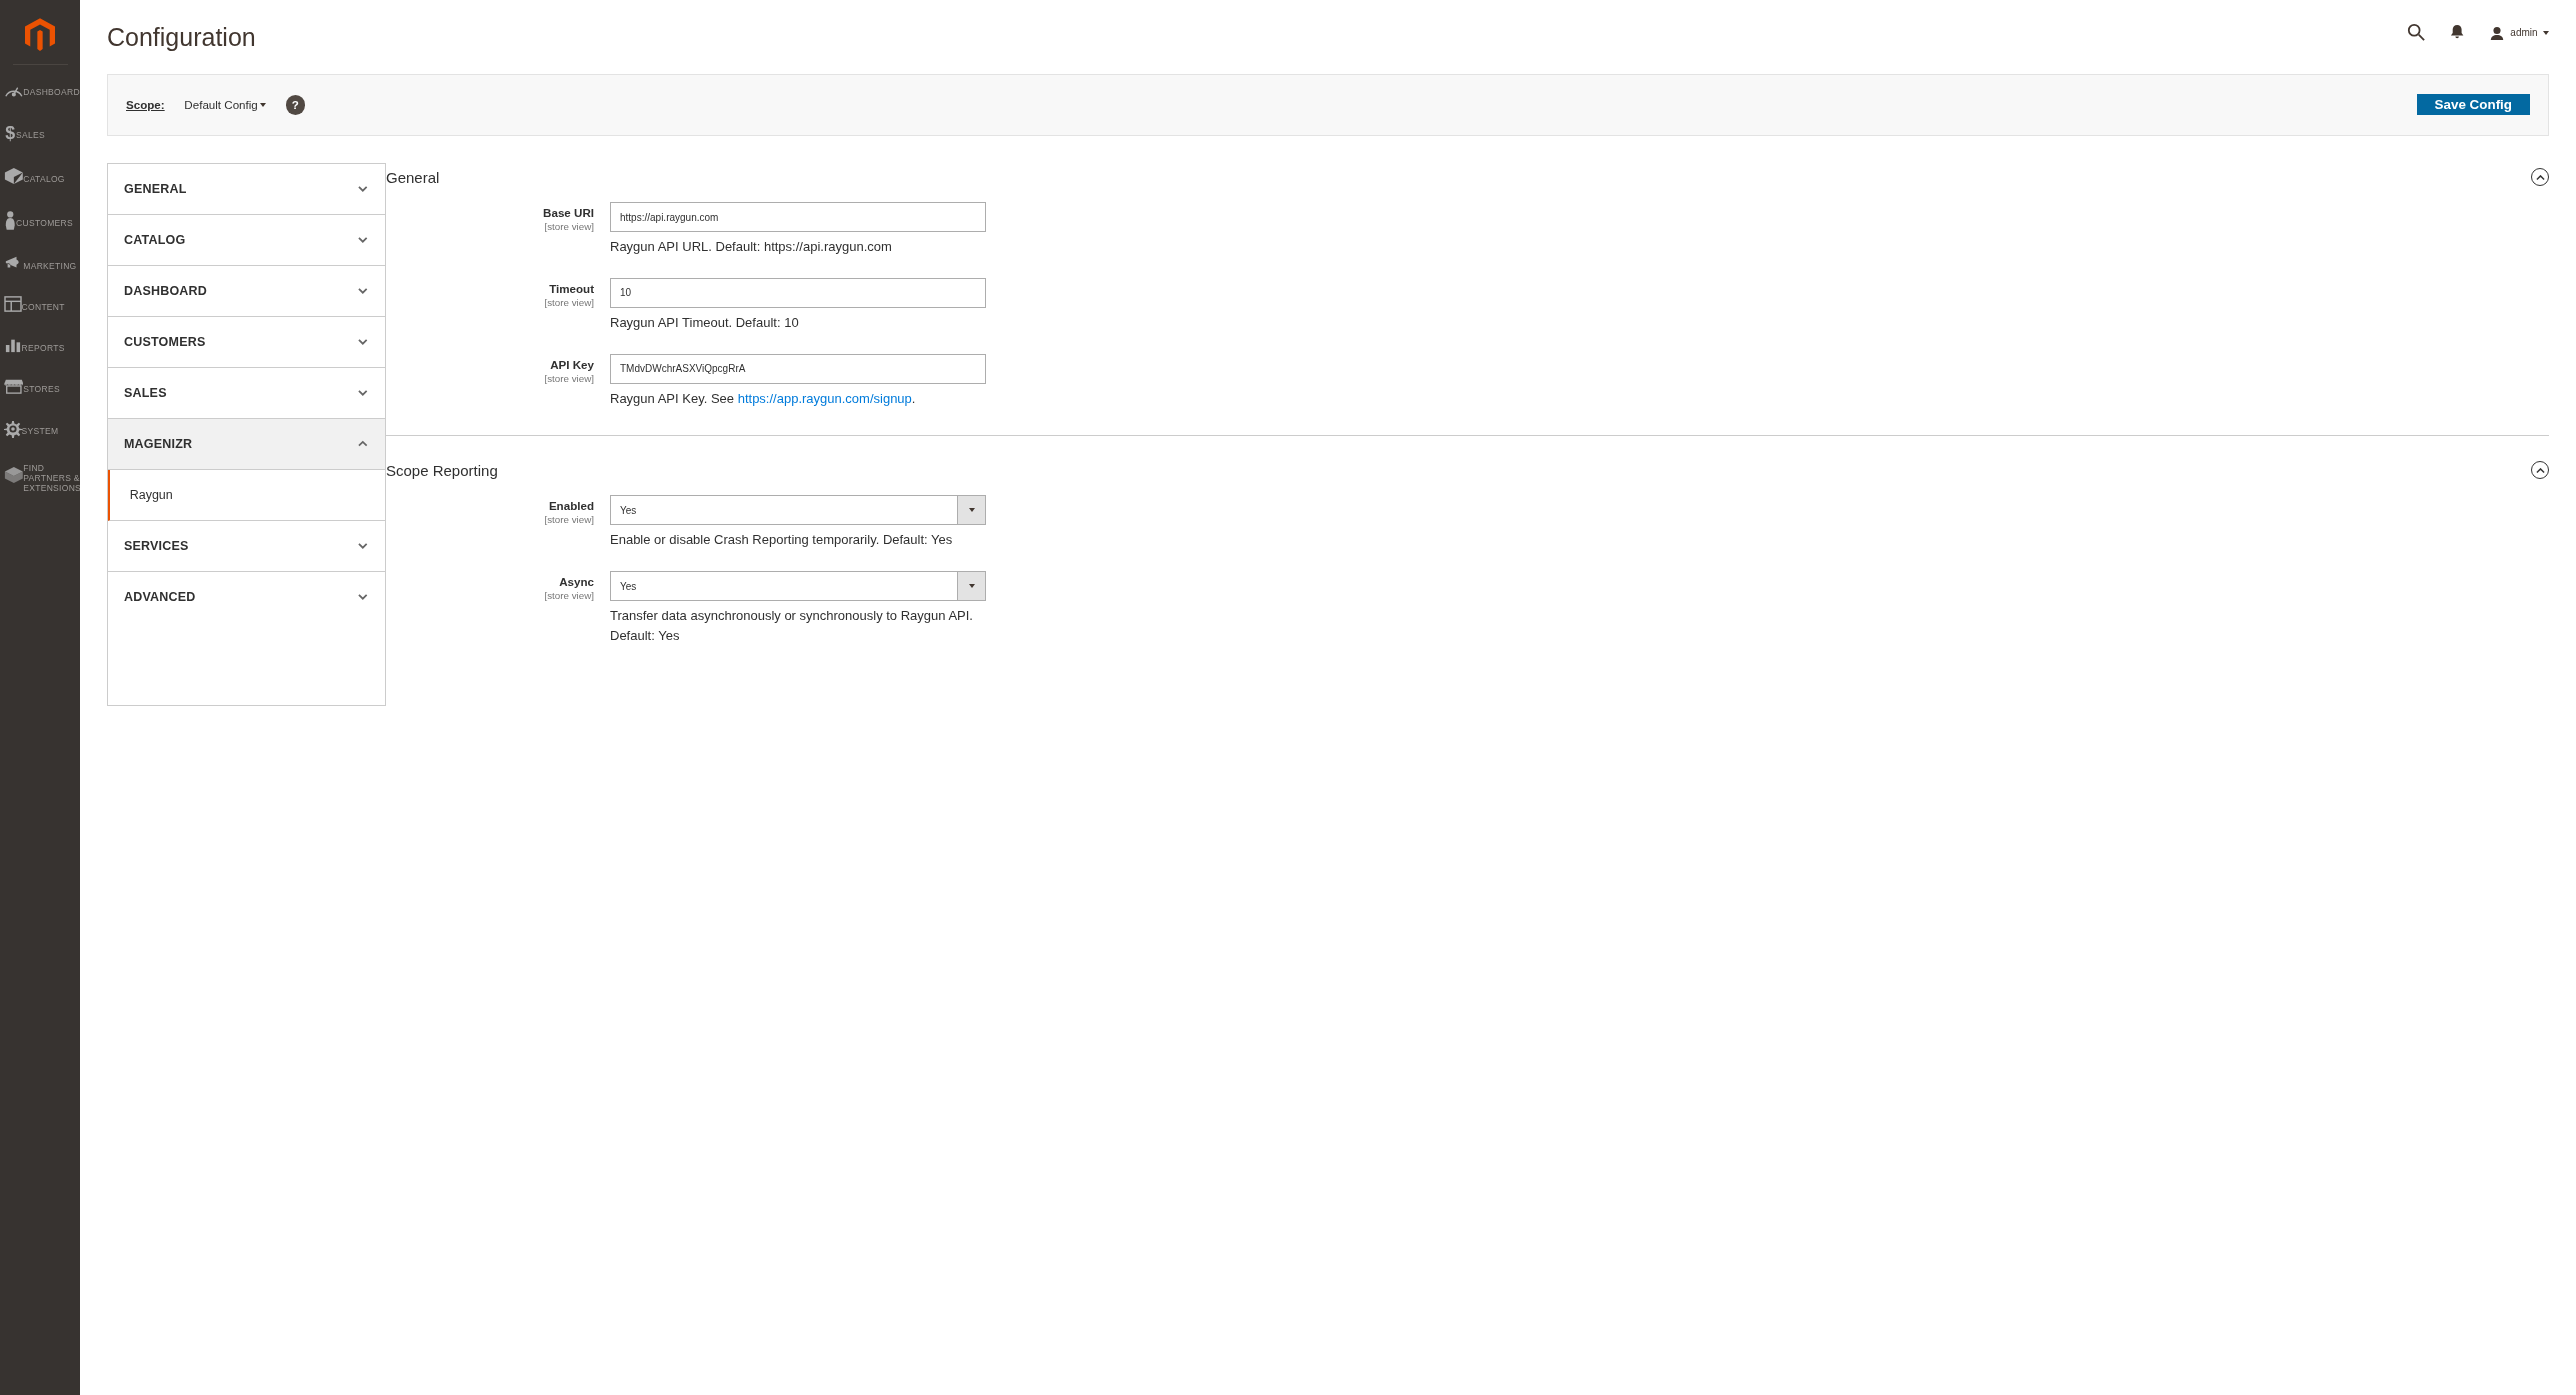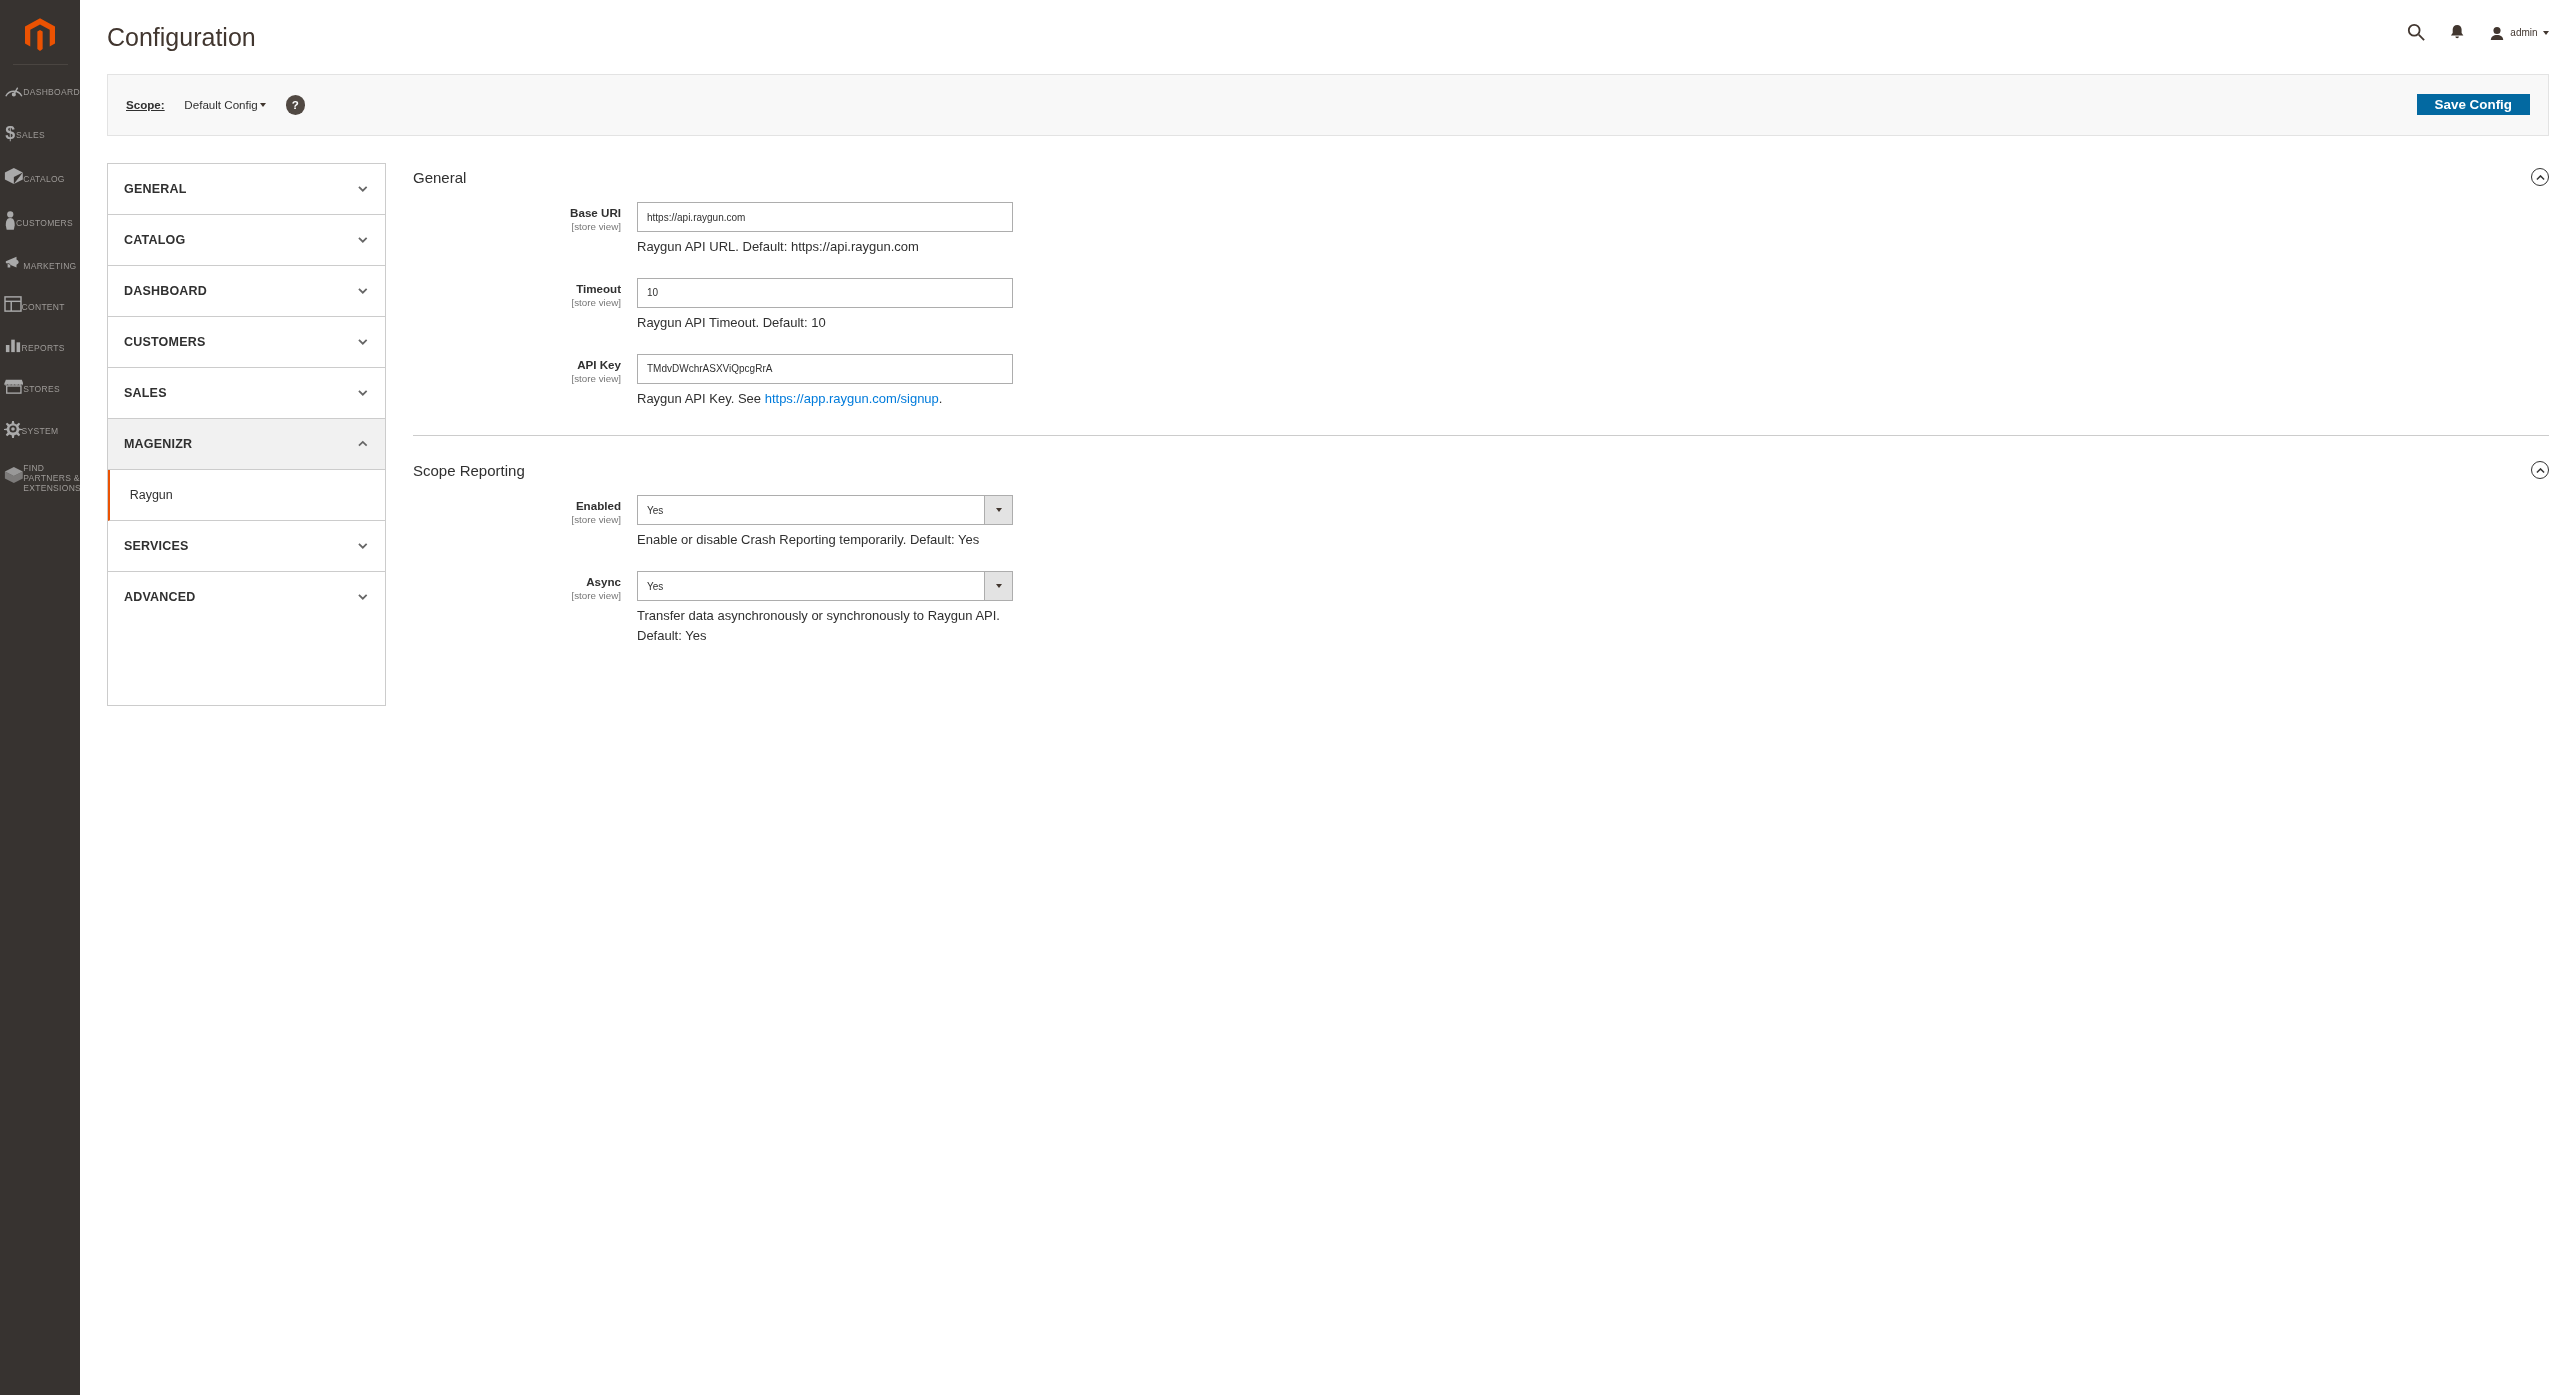--- a/index.html
+++ b/index.html
@@ -26,21 +26,21 @@
 
 
 .scope-bar { margin-top: 21.5px; background: #f8f8f8; border: 0.9px solid #e3e3e3; padding: 19.7px 18px; display: flex; align-items: center; justify-content: space-between; }
 .scope-left { display: flex; align-items: center; gap: 19.7px; }
 .scope-label { font-weight: 600; font-size: 11.6px; color: #303030; text-decoration: underline; }
 .scope-select { display: flex; align-items: center; gap: 2px; cursor: pointer; font-size: 11.6px; color: #303030; }
 .help-circle { width: 19.7px; height: 19.7px; border-radius: 50%; background: #514943; color: #fff; display: flex; align-items: center; justify-content: center; font-size: 11.6px; font-weight: 700; cursor: pointer; }
 .save-btn { background: #0369a1; color: #fff; border: none; padding: 3px 18px; font-size: 13.4px; font-weight: 600; cursor: pointer; }
 
 
-.content { display: flex; gap: 27px; margin-top: 27px; }
+.content { display: flex; margin-top: 27px; }
 .config-nav { width: 279px; flex-shrink: 0; border: 0.9px solid #ccc; }
 .config-tab { padding: 18px 16px; border-bottom: 0.9px solid #ccc; display: flex; justify-content: space-between; align-items: center; cursor: pointer; background: #fff; }
 .config-tab:last-child { border-bottom: none; }
 .config-tab .title { font-weight: 600; font-size: 12.5px; color: #303030; letter-spacing: 0.2px; }
 .config-tab.expanded { background: #f1f1f1; }
 .chevron { width: 11.6px; height: 11.6px; }
 .sub-item { padding: 18px 16px 18px 19.7px; border-left: 2.7px solid #eb5202; background: #fff; border-bottom: 0.9px solid #ccc; font-size: 12.5px; color: #303030; cursor: pointer; }
 
 
 .config-sections { flex: 1; }

